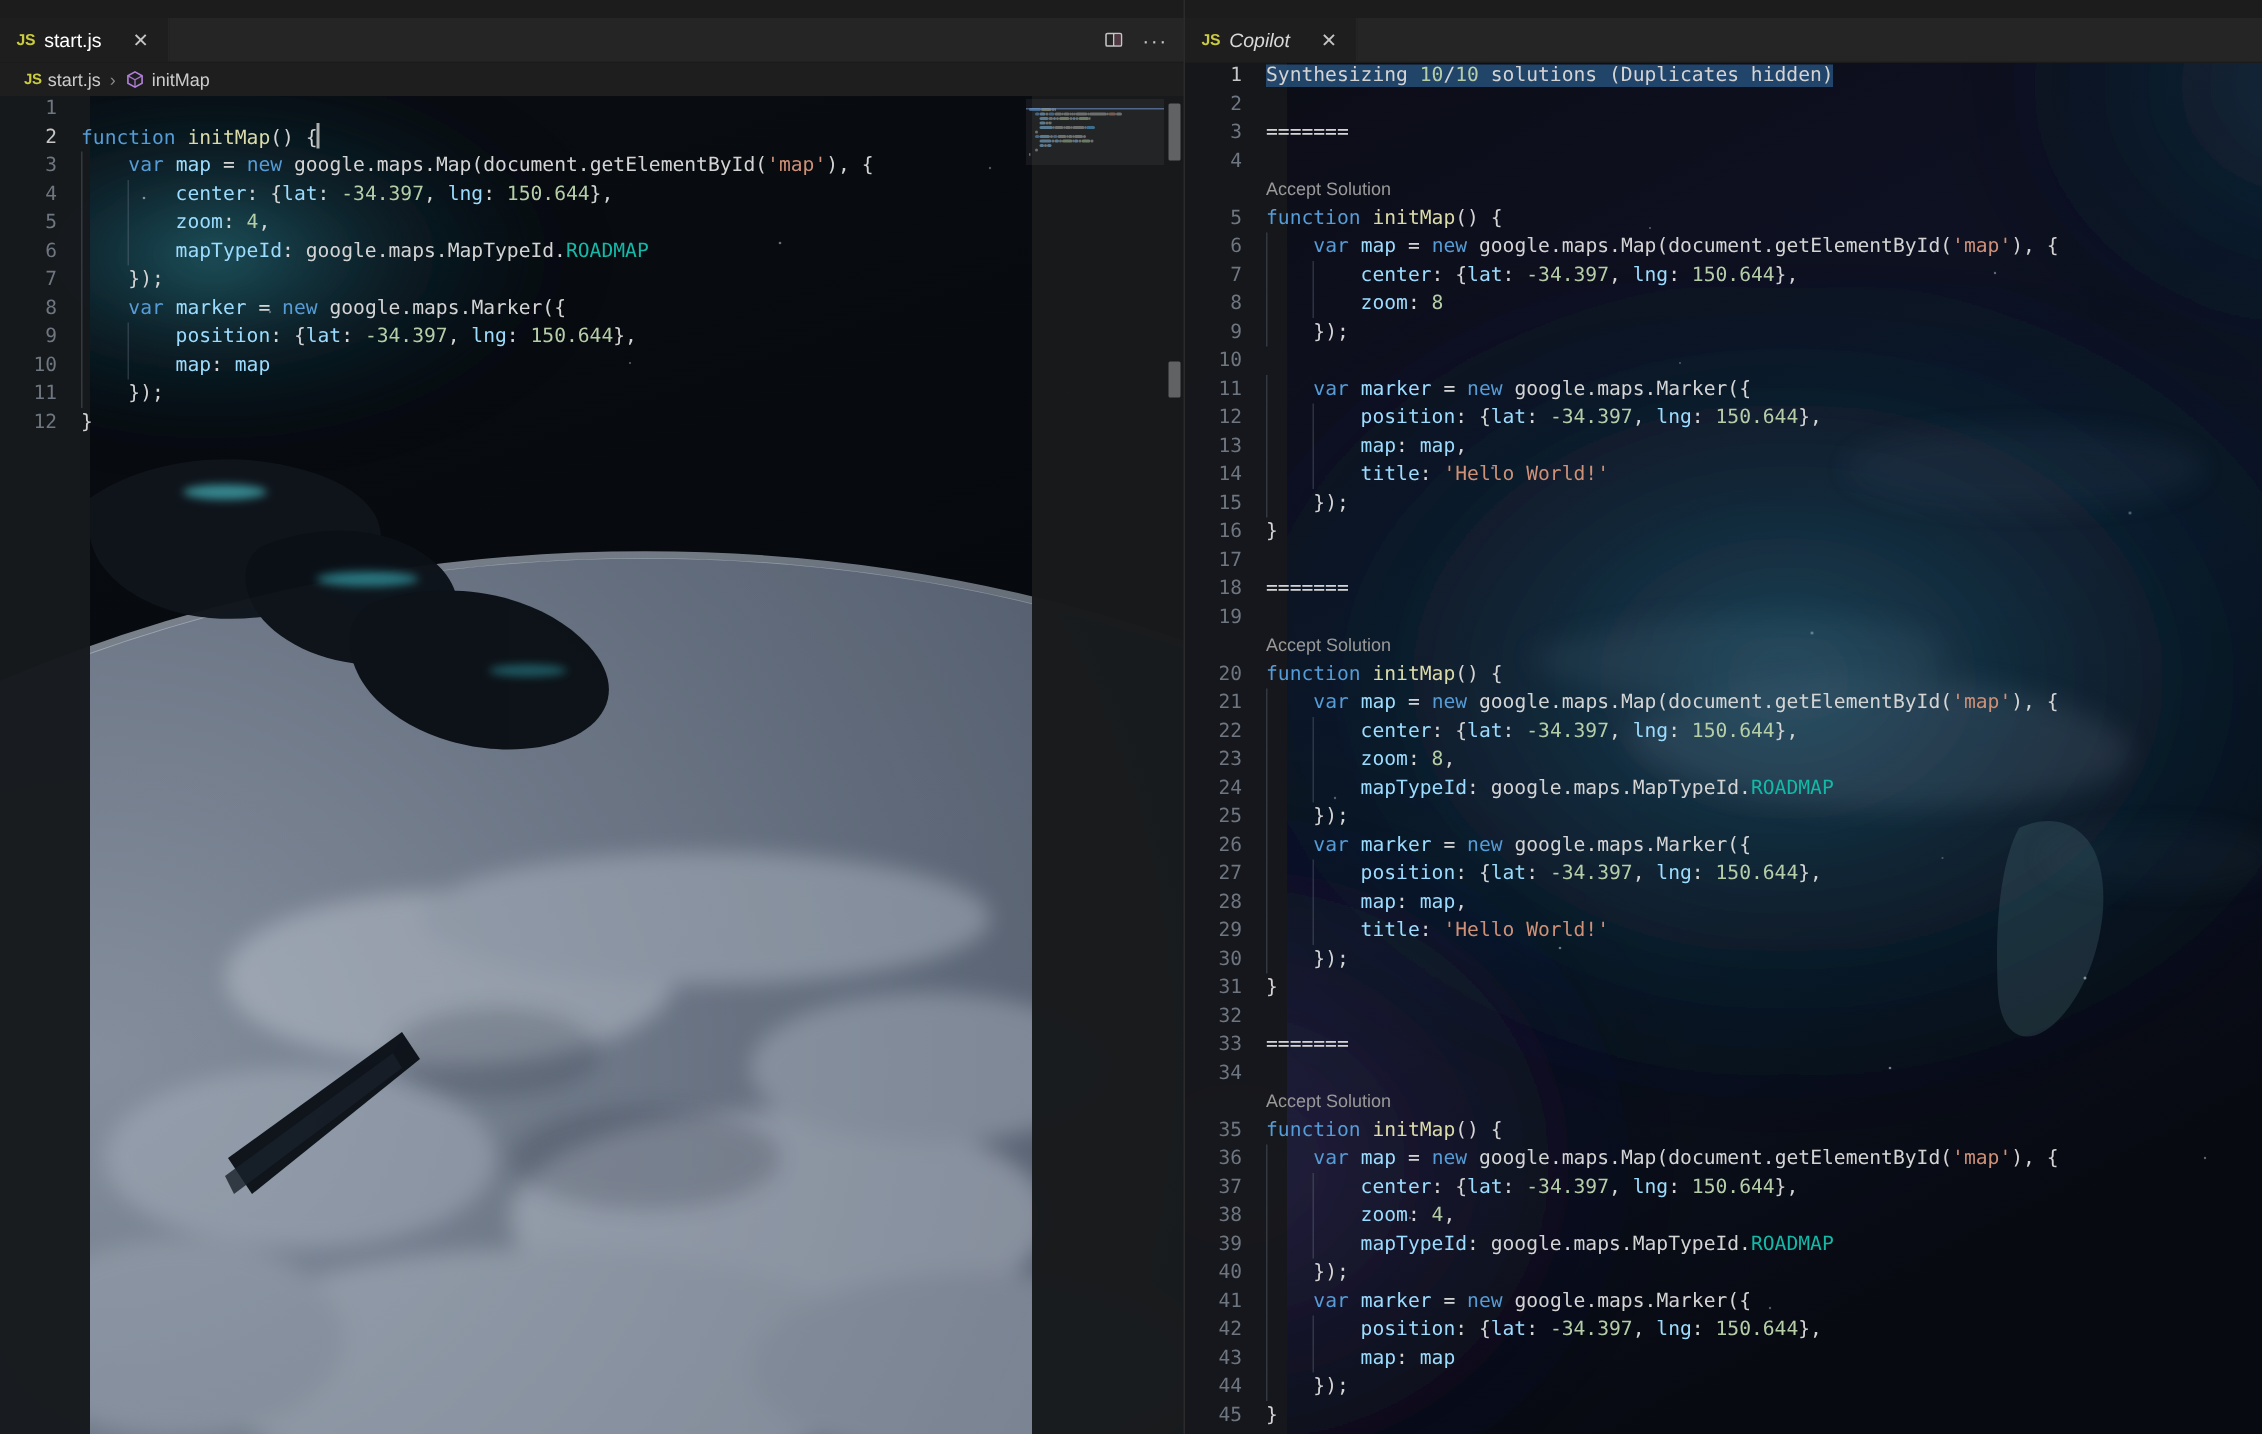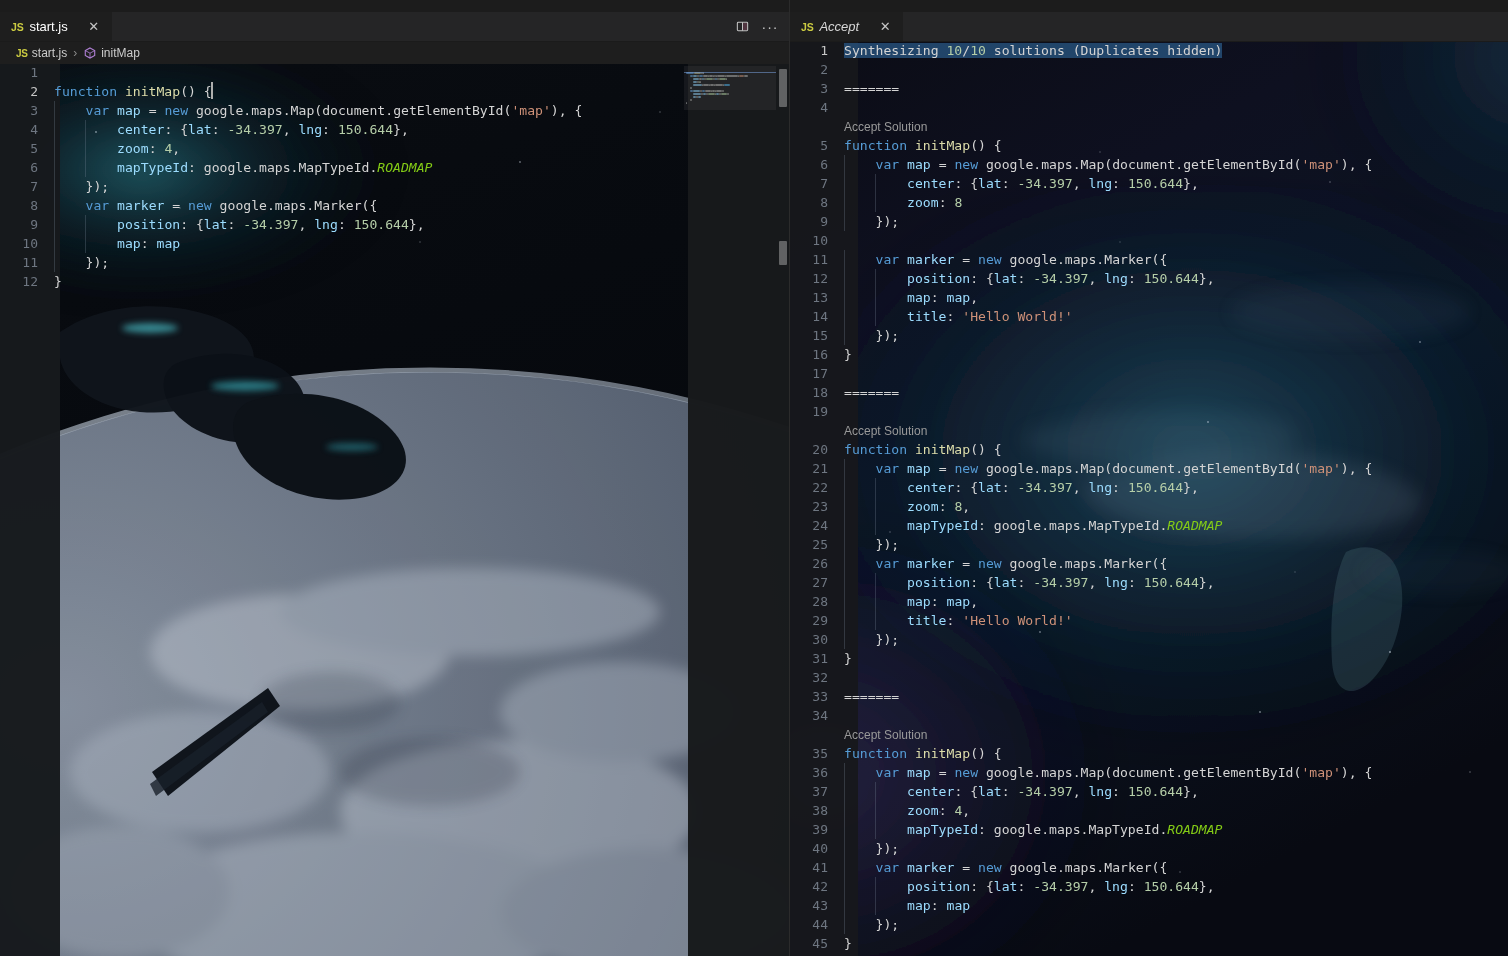--- a/index.html
+++ b/index.html
@@ -179,21 +179,21 @@
     width: 1px;
     height: 19px;
     background: rgba(130,145,160,0.28);
   }
 
   
   .t-kw    { color: #569cd6; }          
   .t-fn    { color: #dcdcaa; }          
   .t-id    { color: #9cdcfe; }          
   .t-prop  { color: #9cdcfe; }
-  .t-const { color: #84cc16; font-style: italic; }          
+  .t-const { color: #14b8a6; }          
   .t-num   { color: #b5cea8; }          
   .t-str   { color: #ce9178; }          
   .t-plain { color: #d4d4d4; }
   .t-punct { color: #d4d4d4; }
   .t-eq    { color: #d4d4d4; }
 
   
   .sel-hl { background: rgba(38,79,120,0.85); }
 
   
@@ -547,21 +547,21 @@
           <circle cx="505" cy="560" r="0.7" opacity="0.3"></circle>
         </g>
 
         <rect x="0" y="0" width="68" height="956" fill="#17181c" opacity="0.97"></rect>
       </svg>
     </div>
 
     <div class="tabbar">
       <div class="tab active">
         <span class="js-badge">JS</span>
-        <span class="tab-label italic">Accept</span>
+        <span class="tab-label italic">Copilot</span>
         <span class="tab-close">✕</span>
       </div>
       <div class="tabbar-filler"></div>
     </div>
 
     <div class="code-surface" id="right-surface">
       <div class="code-rows" id="right-rows"><div class="row"><span class="ln cur">1</span><span class="code"><span class="sel-hl"><span class="t-plain">Synthesizing </span><span class="t-num">10</span><span class="t-punct">/</span><span class="t-num">10</span><span class="t-plain"> solutions (Duplicates hidden)</span></span></span></div><div class="row"><span class="ln">2</span><span class="code"><span></span></span></div><div class="row"><span class="ln">3</span><span class="code"><span><span class="t-plain">=======</span></span></span></div><div class="row"><span class="ln">4</span><span class="code"><span></span></span></div><div class="row lens"><span class="ln">0</span><span class="code"><span class="lens-link">Accept Solution</span></span></div><div class="row"><span class="ln">5</span><span class="code"><span><span class="t-kw">function </span><span class="t-fn">initMap</span><span class="t-punct">() {</span></span></span></div><div class="row"><span class="ln">6</span><span class="code"><span class="ig" style="left: 0px;"></span><span>    <span class="t-kw">var </span><span class="t-id">map </span><span class="t-eq">= </span><span class="t-kw">new </span><span class="t-plain">google</span><span class="t-punct">.</span><span class="t-plain">maps</span><span class="t-punct">.</span><span class="t-plain">Map</span><span class="t-punct">(</span><span class="t-plain">document</span><span class="t-punct">.</span><span class="t-plain">getElementById</span><span class="t-punct">(</span><span class="t-str">'map'</span><span class="t-punct">), {</span></span></span></div><div class="row"><span class="ln">7</span><span class="code"><span class="ig" style="left: 0px;"></span><span class="ig" style="left: 31.36px;"></span><span>        <span class="t-prop">center</span><span class="t-punct">: {</span><span class="t-prop">lat</span><span class="t-punct">: </span><span class="t-num">-34.397</span><span class="t-punct">, </span><span class="t-prop">lng</span><span class="t-punct">: </span><span class="t-num">150.644</span><span class="t-punct">},</span></span></span></div><div class="row"><span class="ln">8</span><span class="code"><span class="ig" style="left: 0px;"></span><span class="ig" style="left: 31.36px;"></span><span>        <span class="t-prop">zoom</span><span class="t-punct">: </span><span class="t-num">8</span></span></span></div><div class="row"><span class="ln">9</span><span class="code"><span class="ig" style="left: 0px;"></span><span>    <span class="t-punct">});</span></span></span></div><div class="row"><span class="ln">10</span><span class="code"><span></span></span></div><div class="row"><span class="ln">11</span><span class="code"><span class="ig" style="left: 0px;"></span><span>    <span class="t-kw">var </span><span class="t-id">marker </span><span class="t-eq">= </span><span class="t-kw">new </span><span class="t-plain">google</span><span class="t-punct">.</span><span class="t-plain">maps</span><span class="t-punct">.</span><span class="t-plain">Marker</span><span class="t-punct">({</span></span></span></div><div class="row"><span class="ln">12</span><span class="code"><span class="ig" style="left: 0px;"></span><span class="ig" style="left: 31.36px;"></span><span>        <span class="t-prop">position</span><span class="t-punct">: {</span><span class="t-prop">lat</span><span class="t-punct">: </span><span class="t-num">-34.397</span><span class="t-punct">, </span><span class="t-prop">lng</span><span class="t-punct">: </span><span class="t-num">150.644</span><span class="t-punct">},</span></span></span></div><div class="row"><span class="ln">13</span><span class="code"><span class="ig" style="left: 0px;"></span><span class="ig" style="left: 31.36px;"></span><span>        <span class="t-prop">map</span><span class="t-punct">: </span><span class="t-id">map</span><span class="t-punct">,</span></span></span></div><div class="row"><span class="ln">14</span><span class="code"><span class="ig" style="left: 0px;"></span><span class="ig" style="left: 31.36px;"></span><span>        <span class="t-prop">title</span><span class="t-punct">: </span><span class="t-str">'Hello World!'</span></span></span></div><div class="row"><span class="ln">15</span><span class="code"><span class="ig" style="left: 0px;"></span><span>    <span class="t-punct">});</span></span></span></div><div class="row"><span class="ln">16</span><span class="code"><span><span class="t-punct">}</span></span></span></div><div class="row"><span class="ln">17</span><span class="code"><span></span></span></div><div class="row"><span class="ln">18</span><span class="code"><span><span class="t-plain">=======</span></span></span></div><div class="row"><span class="ln">19</span><span class="code"><span></span></span></div><div class="row lens"><span class="ln">0</span><span class="code"><span class="lens-link">Accept Solution</span></span></div><div class="row"><span class="ln">20</span><span class="code"><span><span class="t-kw">function </span><span class="t-fn">initMap</span><span class="t-punct">() {</span></span></span></div><div class="row"><span class="ln">21</span><span class="code"><span class="ig" style="left: 0px;"></span><span>    <span class="t-kw">var </span><span class="t-id">map </span><span class="t-eq">= </span><span class="t-kw">new </span><span class="t-plain">google</span><span class="t-punct">.</span><span class="t-plain">maps</span><span class="t-punct">.</span><span class="t-plain">Map</span><span class="t-punct">(</span><span class="t-plain">document</span><span class="t-punct">.</span><span class="t-plain">getElementById</span><span class="t-punct">(</span><span class="t-str">'map'</span><span class="t-punct">), {</span></span></span></div><div class="row"><span class="ln">22</span><span class="code"><span class="ig" style="left: 0px;"></span><span class="ig" style="left: 31.36px;"></span><span>        <span class="t-prop">center</span><span class="t-punct">: {</span><span class="t-prop">lat</span><span class="t-punct">: </span><span class="t-num">-34.397</span><span class="t-punct">, </span><span class="t-prop">lng</span><span class="t-punct">: </span><span class="t-num">150.644</span><span class="t-punct">},</span></span></span></div><div class="row"><span class="ln">23</span><span class="code"><span class="ig" style="left: 0px;"></span><span class="ig" style="left: 31.36px;"></span><span>        <span class="t-prop">zoom</span><span class="t-punct">: </span><span class="t-num">8</span><span class="t-punct">,</span></span></span></div><div class="row"><span class="ln">24</span><span class="code"><span class="ig" style="left: 0px;"></span><span class="ig" style="left: 31.36px;"></span><span>        <span class="t-prop">mapTypeId</span><span class="t-punct">: </span><span class="t-plain">google</span><span class="t-punct">.</span><span class="t-plain">maps</span><span class="t-punct">.</span><span class="t-plain">MapTypeId</span><span class="t-punct">.</span><span class="t-const">ROADMAP</span></span></span></div><div class="row"><span class="ln">25</span><span class="code"><span class="ig" style="left: 0px;"></span><span>    <span class="t-punct">});</span></span></span></div><div class="row"><span class="ln">26</span><span class="code"><span class="ig" style="left: 0px;"></span><span>    <span class="t-kw">var </span><span class="t-id">marker </span><span class="t-eq">= </span><span class="t-kw">new </span><span class="t-plain">google</span><span class="t-punct">.</span><span class="t-plain">maps</span><span class="t-punct">.</span><span class="t-plain">Marker</span><span class="t-punct">({</span></span></span></div><div class="row"><span class="ln">27</span><span class="code"><span class="ig" style="left: 0px;"></span><span class="ig" style="left: 31.36px;"></span><span>        <span class="t-prop">position</span><span class="t-punct">: {</span><span class="t-prop">lat</span><span class="t-punct">: </span><span class="t-num">-34.397</span><span class="t-punct">, </span><span class="t-prop">lng</span><span class="t-punct">: </span><span class="t-num">150.644</span><span class="t-punct">},</span></span></span></div><div class="row"><span class="ln">28</span><span class="code"><span class="ig" style="left: 0px;"></span><span class="ig" style="left: 31.36px;"></span><span>        <span class="t-prop">map</span><span class="t-punct">: </span><span class="t-id">map</span><span class="t-punct">,</span></span></span></div><div class="row"><span class="ln">29</span><span class="code"><span class="ig" style="left: 0px;"></span><span class="ig" style="left: 31.36px;"></span><span>        <span class="t-prop">title</span><span class="t-punct">: </span><span class="t-str">'Hello World!'</span></span></span></div><div class="row"><span class="ln">30</span><span class="code"><span class="ig" style="left: 0px;"></span><span>    <span class="t-punct">});</span></span></span></div><div class="row"><span class="ln">31</span><span class="code"><span><span class="t-punct">}</span></span></span></div><div class="row"><span class="ln">32</span><span class="code"><span></span></span></div><div class="row"><span class="ln">33</span><span class="code"><span><span class="t-plain">=======</span></span></span></div><div class="row"><span class="ln">34</span><span class="code"><span></span></span></div><div class="row lens"><span class="ln">0</span><span class="code"><span class="lens-link">Accept Solution</span></span></div><div class="row"><span class="ln">35</span><span class="code"><span><span class="t-kw">function </span><span class="t-fn">initMap</span><span class="t-punct">() {</span></span></span></div><div class="row"><span class="ln">36</span><span class="code"><span class="ig" style="left: 0px;"></span><span>    <span class="t-kw">var </span><span class="t-id">map </span><span class="t-eq">= </span><span class="t-kw">new </span><span class="t-plain">google</span><span class="t-punct">.</span><span class="t-plain">maps</span><span class="t-punct">.</span><span class="t-plain">Map</span><span class="t-punct">(</span><span class="t-plain">document</span><span class="t-punct">.</span><span class="t-plain">getElementById</span><span class="t-punct">(</span><span class="t-str">'map'</span><span class="t-punct">), {</span></span></span></div><div class="row"><span class="ln">37</span><span class="code"><span class="ig" style="left: 0px;"></span><span class="ig" style="left: 31.36px;"></span><span>        <span class="t-prop">center</span><span class="t-punct">: {</span><span class="t-prop">lat</span><span class="t-punct">: </span><span class="t-num">-34.397</span><span class="t-punct">, </span><span class="t-prop">lng</span><span class="t-punct">: </span><span class="t-num">150.644</span><span class="t-punct">},</span></span></span></div><div class="row"><span class="ln">38</span><span class="code"><span class="ig" style="left: 0px;"></span><span class="ig" style="left: 31.36px;"></span><span>        <span class="t-prop">zoom</span><span class="t-punct">: </span><span class="t-num">4</span><span class="t-punct">,</span></span></span></div><div class="row"><span class="ln">39</span><span class="code"><span class="ig" style="left: 0px;"></span><span class="ig" style="left: 31.36px;"></span><span>        <span class="t-prop">mapTypeId</span><span class="t-punct">: </span><span class="t-plain">google</span><span class="t-punct">.</span><span class="t-plain">maps</span><span class="t-punct">.</span><span class="t-plain">MapTypeId</span><span class="t-punct">.</span><span class="t-const">ROADMAP</span></span></span></div><div class="row"><span class="ln">40</span><span class="code"><span class="ig" style="left: 0px;"></span><span>    <span class="t-punct">});</span></span></span></div><div class="row"><span class="ln">41</span><span class="code"><span class="ig" style="left: 0px;"></span><span>    <span class="t-kw">var </span><span class="t-id">marker </span><span class="t-eq">= </span><span class="t-kw">new </span><span class="t-plain">google</span><span class="t-punct">.</span><span class="t-plain">maps</span><span class="t-punct">.</span><span class="t-plain">Marker</span><span class="t-punct">({</span></span></span></div><div class="row"><span class="ln">42</span><span class="code"><span class="ig" style="left: 0px;"></span><span class="ig" style="left: 31.36px;"></span><span>        <span class="t-prop">position</span><span class="t-punct">: {</span><span class="t-prop">lat</span><span class="t-punct">: </span><span class="t-num">-34.397</span><span class="t-punct">, </span><span class="t-prop">lng</span><span class="t-punct">: </span><span class="t-num">150.644</span><span class="t-punct">},</span></span></span></div><div class="row"><span class="ln">43</span><span class="code"><span class="ig" style="left: 0px;"></span><span class="ig" style="left: 31.36px;"></span><span>        <span class="t-prop">map</span><span class="t-punct">: </span><span class="t-id">map</span></span></span></div><div class="row"><span class="ln">44</span><span class="code"><span class="ig" style="left: 0px;"></span><span>    <span class="t-punct">});</span></span></span></div><div class="row"><span class="ln">45</span><span class="code"><span><span class="t-punct">}</span></span></span></div><div class="row"><span class="ln">46</span><span class="code"><span></span></span></div></div>
     </div>
   </div>
 

